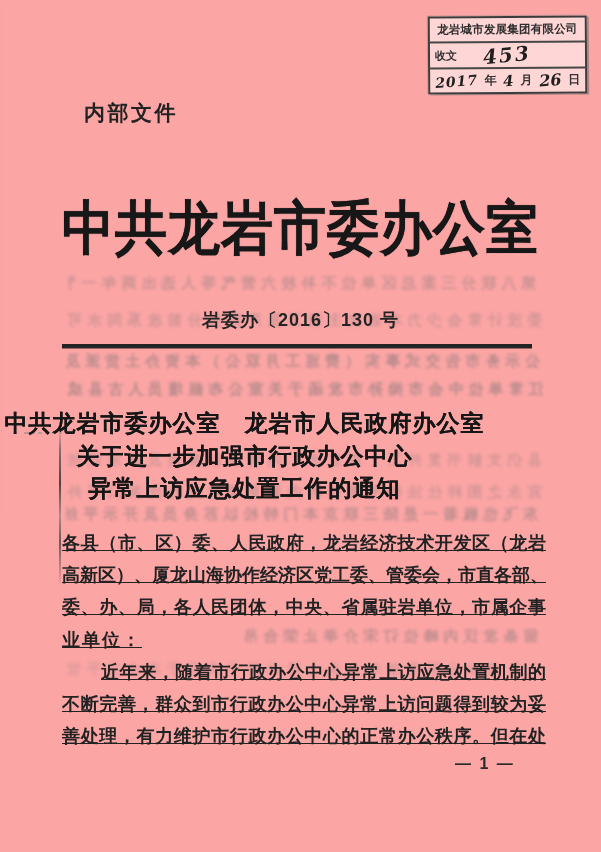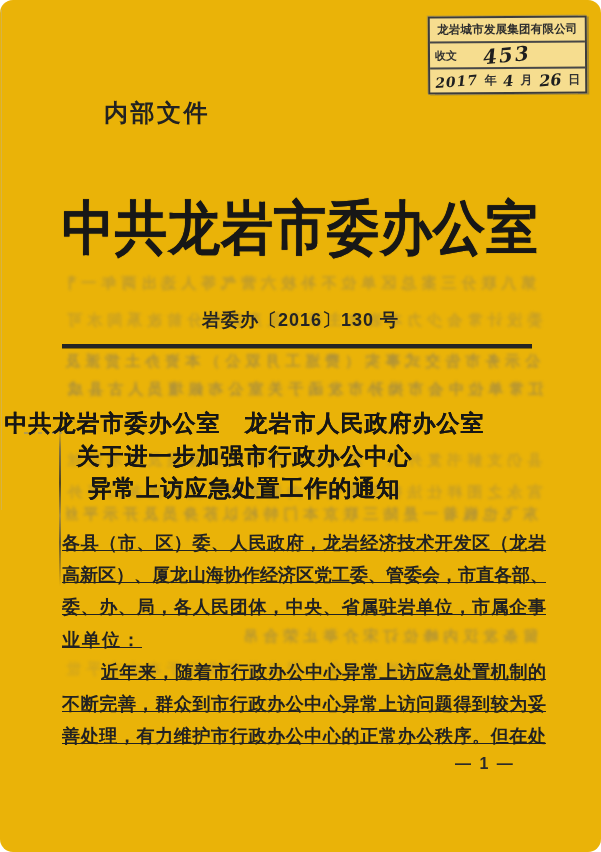--- a/index.html
+++ b/index.html
@@ -1,23 +1,22 @@
 <!DOCTYPE html>
 <html><head>
 <meta charset="utf-8">
 <style>
   html,body{margin:0;padding:0;background:#ffffff;}
   .page{
     position:relative;
     width:601px;height:852px;
-    background:#eab308;
+    background:#fca5a5;
     overflow:hidden;
     font-family:"Liberation Sans","DejaVu Sans",sans-serif;
     color:#1c1c1c;
-    border-radius:13px;
   }
   
   .stamp{
     position:absolute;left:428px;top:16px;width:155px;
     border:2.5px solid #3c3c3c;
     box-shadow:2px 1px 0 rgba(90,90,90,.45), -1px -1px 0 rgba(120,120,120,.3);
     background:rgba(255,255,255,.55);
     transform:rotate(-.4deg);
   }
   .stamp-row{display:flex;align-items:center;}
@@ -34,21 +33,21 @@
   }
   .stamp-mid .hand{font-size:20px;margin-left:26px;transform:rotate(-5deg);letter-spacing:2px;}
   .stamp-date{height:23px;padding:0 5px;justify-content:space-between;}
   .stamp-date .lbl{font-size:12px;font-weight:700;color:#333;}
   .stamp-date .hand{font-size:15px;transform:rotate(-4deg);}
   .stamp-date .yr{font-size:14px;letter-spacing:1px;}
   .stamp-date .dy{font-size:16px;}
   
   .corner-note{
     position:absolute;left:84px;top:97px;
-    font-size:24px;font-weight:700;letter-spacing:2.5px;line-height:31px;color:#222;margin-left:20px;
+    font-size:21px;font-weight:700;letter-spacing:2.5px;line-height:31px;color:#222;
   }
   
   .masthead{
     position:absolute;left:0;top:190px;width:601px;margin:0;
     text-align:center;font-size:52px;font-weight:900;letter-spacing:1px;
     color:#171717;transform:scale(1,1.12);transform-origin:50% 0;
     text-shadow:0 0 .7px #111;white-space:nowrap;
   }
   
   .doc-number{

